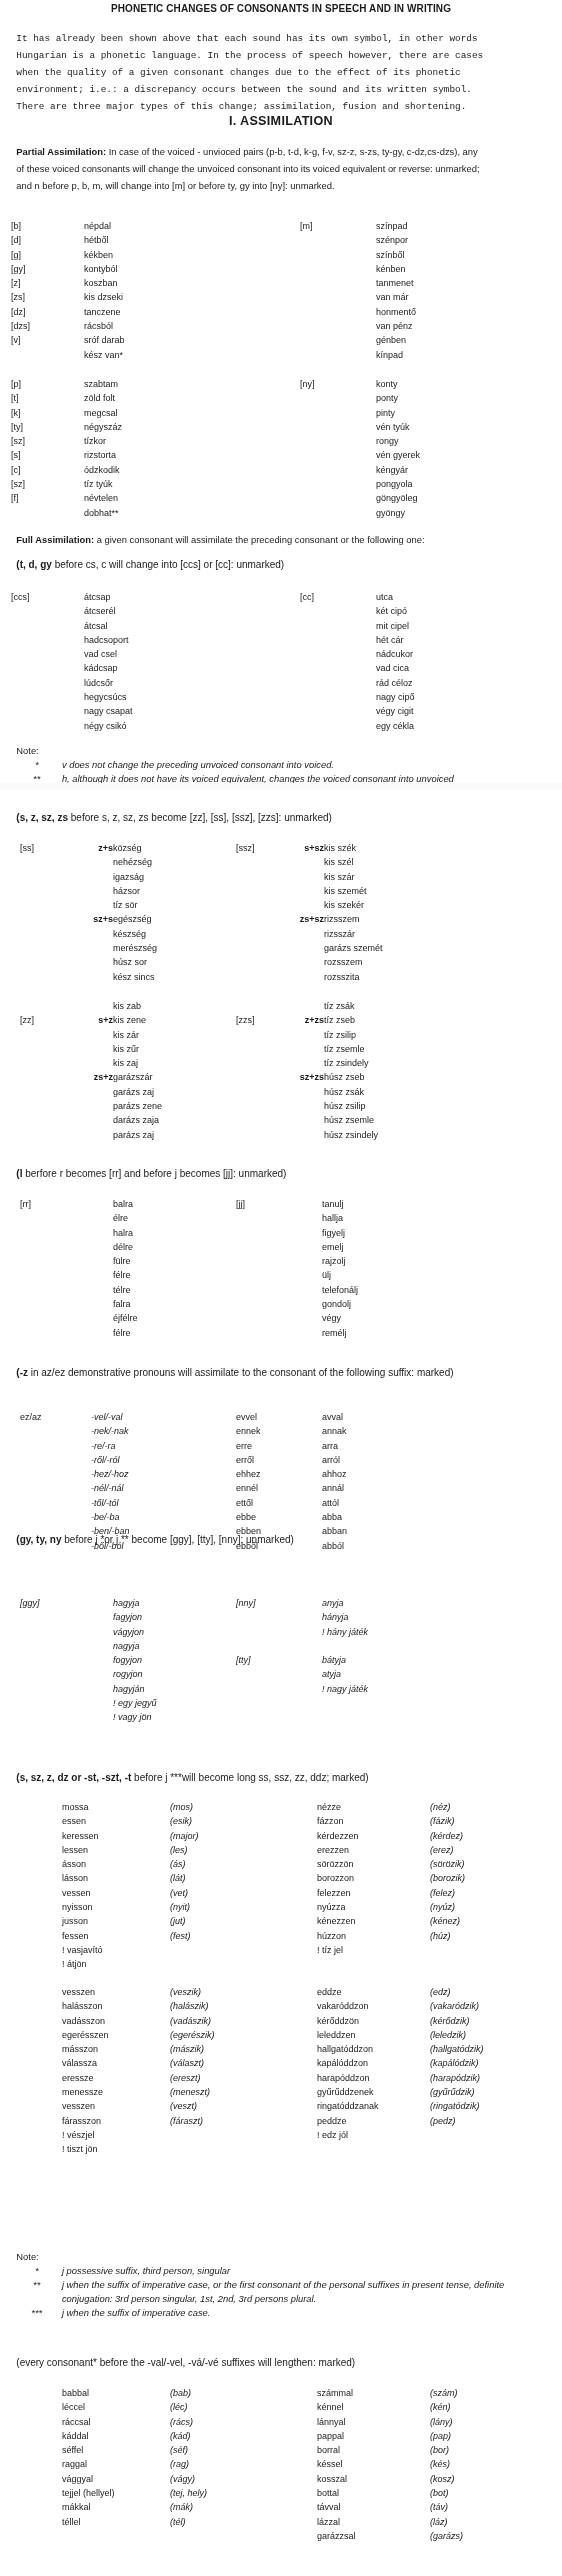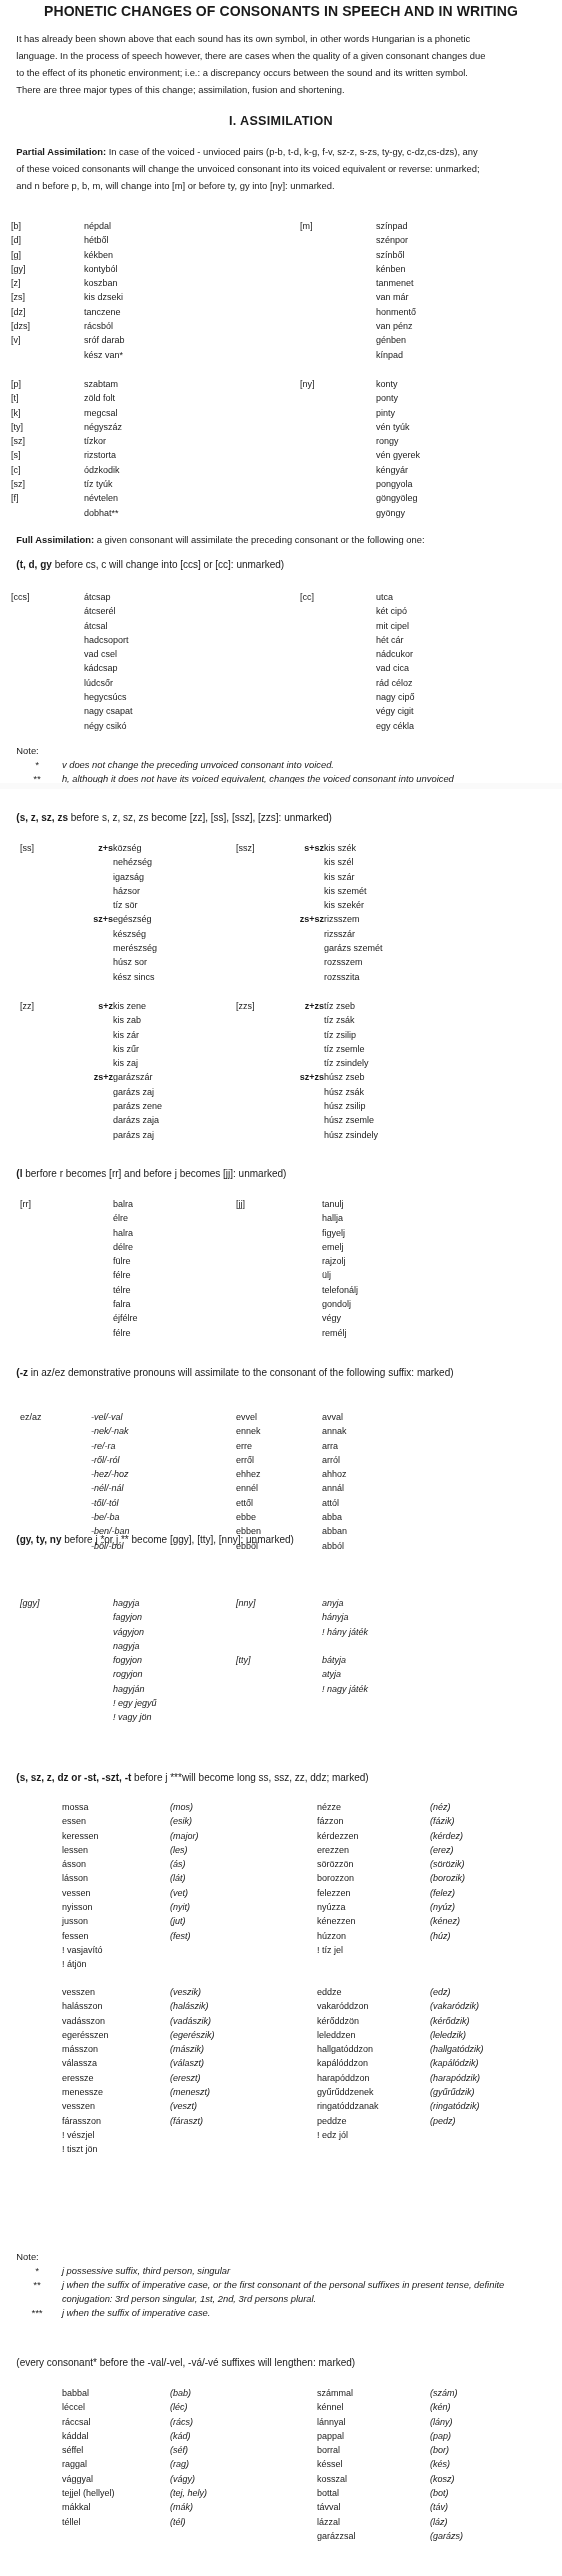--- a/index.html
+++ b/index.html
@@ -8,27 +8,27 @@
     width:562px;height:2576px;
     margin:0 auto;
     background:#ffffff;
     color:#1a1a1a;
     font-family:"Liberation Sans","DejaVu Sans",sans-serif;
     overflow:hidden;
   }
   .abs{position:absolute;left:0;right:0;}
   .title{
     top:3.1px;text-align:center;
-    font-size:14px;font-weight:bold;letter-spacing:0.1px;
+    font-size:10px;font-weight:bold;letter-spacing:0.1px;
   }
   .para{
     font-size:9.4px;line-height:17px;
     margin:0;padding:0 0 0 16.3px;max-width:470px;
   }
-  .intro{top:30px;}
+  .intro{top:30px;font-family:Liberation Mono, monospace;}
   .h-assim{
     top:114px;text-align:center;
     font-size:12.6px;font-weight:bold;letter-spacing:0.3px;
   }
   .partial{top:143px;}
   .full{top:531px;}
   .lead{font-weight:bold;}
   .rule{
     font-size:10px;line-height:14.7px;margin:0;
     padding-left:16.3px;max-width:462px;
@@ -402,40 +402,40 @@
         <span class="w">kész sincs</span>
         <span class="lab"></span>
         <span class="sub"></span>
         <span class="w">rozsszita</span>
       </div>
     </div>
 
   <div class="tbl gridD bD2">
 
       <div class="row">
+        <span class="lab"></span>
+        <span class="sub"></span>
+        <span class="w">kis zab</span>
+        <span class="lab"></span>
+        <span class="sub"></span>
+        <span class="w">tíz zsák</span>
+      </div>
+
+      <div class="row">
         <span class="lab">[zz]</span>
         <span class="sub">s+z</span>
         <span class="w">kis zene</span>
         <span class="lab">[zzs]</span>
         <span class="sub">z+zs</span>
         <span class="w">tíz zseb</span>
       </div>
 
       <div class="row">
         <span class="lab"></span>
         <span class="sub"></span>
-        <span class="w">kis zab</span>
-        <span class="lab"></span>
-        <span class="sub"></span>
-        <span class="w">tíz zsák</span>
-      </div>
-
-      <div class="row">
-        <span class="lab"></span>
-        <span class="sub"></span>
         <span class="w">kis zár</span>
         <span class="lab"></span>
         <span class="sub"></span>
         <span class="w">tíz zsilip</span>
       </div>
 
       <div class="row">
         <span class="lab"></span>
         <span class="sub"></span>
         <span class="w">kis zűr</span>

